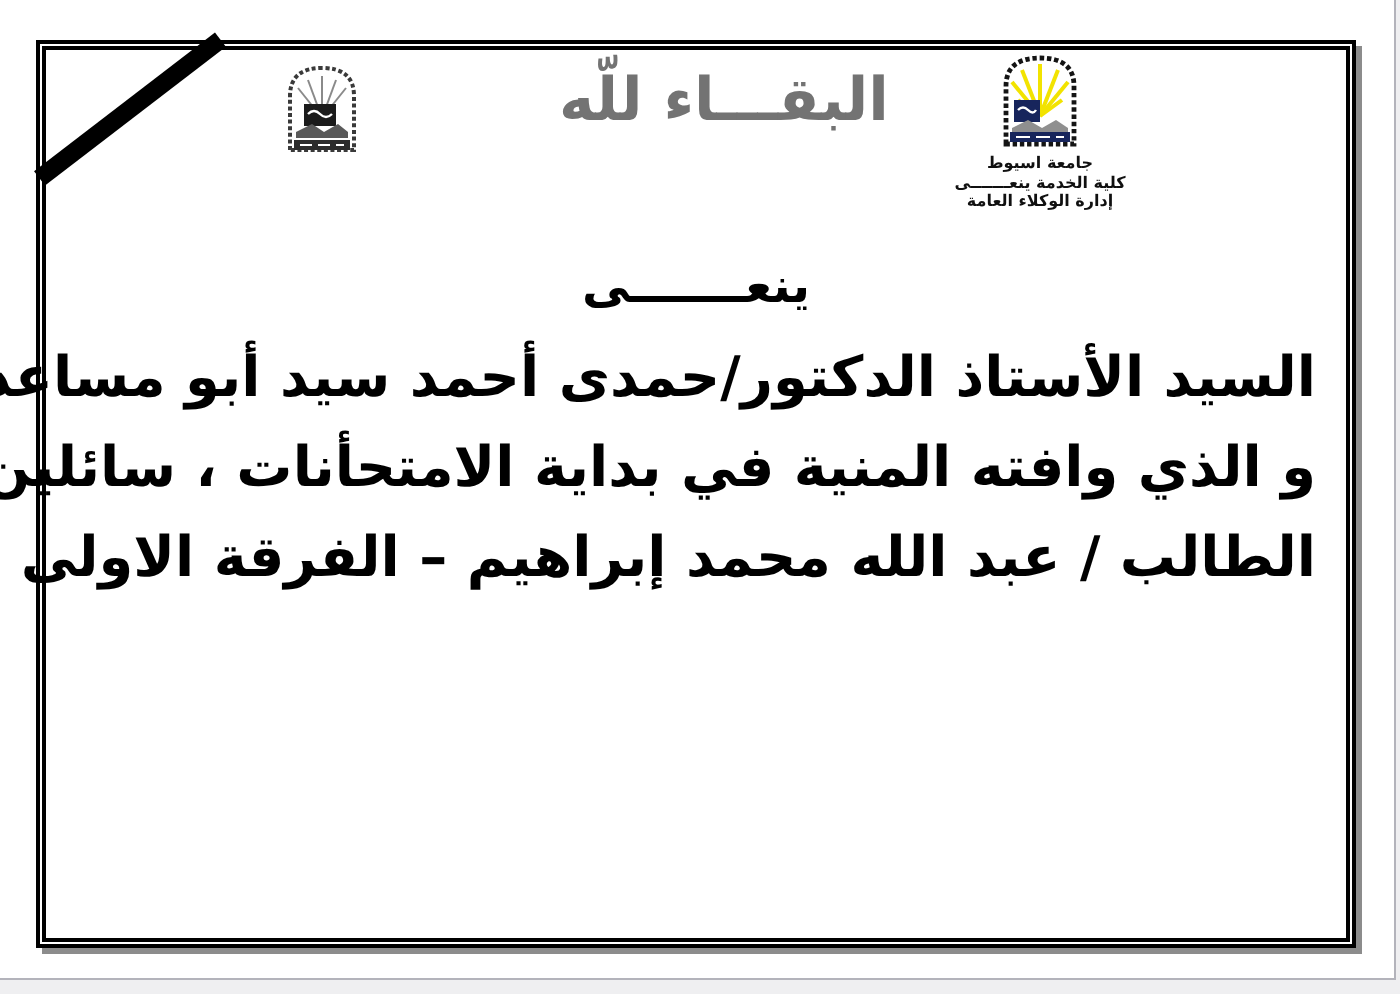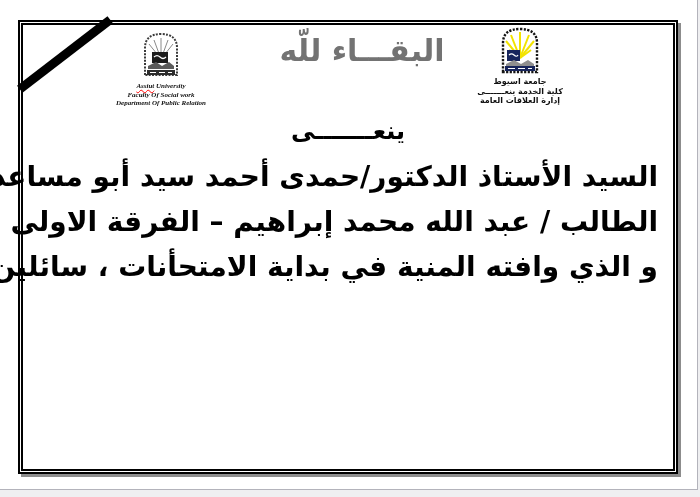--- a/index.html
+++ b/index.html
@@ -60,21 +60,21 @@
     font-size:8px; line-height:9.5px; color:#101010;
   }
   .doc-title {
     position:absolute; left:252px; top:33px; width:220px;
     direction:rtl; text-align:center;
     font-weight:bold; font-size:30px; color:#737373;
     letter-spacing:1px;
   }
   
   .notice-body {
-    position:absolute; left:38px; top:108px; width:620px;
+    position:absolute; left:38px; top:120px; width:620px;
     direction:rtl; text-align:center;
     font-weight:bold; color:#000;
   }
   .announce { font-size:24px; line-height:46px; }
   .bline { font-size:28px; line-height:45px; white-space:nowrap; }
   svg { display:block; margin:0 auto; }
 </style>
 </head>
 <body>
 
@@ -99,25 +99,20 @@
         <path d="M12 25 q3 -3 6 0 q3 3 6 0" stroke="#ffffff" stroke-width="1.2" fill="none"></path>
         <path d="M6 34 L14 30 L20 34 L27 30 L32 34 L32 37 L6 37 Z" fill="#5a5a5a"></path>
         <rect x="5" y="38" width="28" height="5" fill="#2c2c2c"></rect>
         <g stroke="#ffffff" stroke-width="1">
             <line x1="8" y1="40.5" x2="14" y2="40.5"></line>
             <line x1="17" y1="40.5" x2="23" y2="40.5"></line>
             <line x1="26" y1="40.5" x2="30" y2="40.5"></line>
           </g>
       </svg>
     </span>
-    <div class="seal-caption-en">
-      <div><span class="misspell">Assiut</span><span> University</span></div>
-      <div>Faculty Of Social work</div>
-      <div>Department Of Public Relation</div>
-    </div>
   </div>
 
   <div class="doc-title">البقـــاء للّه</div>
 
   <div class="seal-right-wrap">
     <span>
       <svg width="40" height="48" viewBox="0 0 40 48">
         <path d="M3 46 V17 Q3 3 20 3 Q37 3 37 17 V46 Z" fill="#ffffff" stroke="#141414" stroke-width="2.4" stroke-dasharray="2.2 1.4"></path>
         <g stroke="#f2e300" stroke-width="2">
           <line x1="20" y1="32" x2="6" y2="15"></line>
@@ -135,24 +130,24 @@
         <g stroke="#ffffff" stroke-width="1">
             <line x1="8" y1="42.5" x2="15" y2="42.5"></line>
             <line x1="18" y1="42.5" x2="25" y2="42.5"></line>
             <line x1="28" y1="42.5" x2="32" y2="42.5"></line>
           </g>
       </svg>
     </span>
     <div class="seal-caption-ar">
       <div>جامعة اسيوط</div>
       <div>كلية الخدمة ينعـــــــى</div>
-      <div>إدارة العلاقات العامة</div>
+      <div>إدارة الوكلاء العامة</div>
     </div>
   </div>
 
   <div class="notice-body">
     <div class="announce">ينعـــــــى</div>
     <div class="bline">السيد الأستاذ الدكتور/حمدى أحمد سيد أبو مساعد عميد الكلية</div>
+    <div class="bline">و الذي وافته المنية في بداية الامتحأنات ، سائلين المولى عز وجل</div>
     <div class="bline">الطالب / عبد الله محمد إبراهيم – الفرقة الاولى</div>
-    <div class="bline">و الذي وافته المنية في بداية الامتحأنات ، سائلين المولى عز وجل</div>
   </div>
 
 </div>
 
 </body></html>

